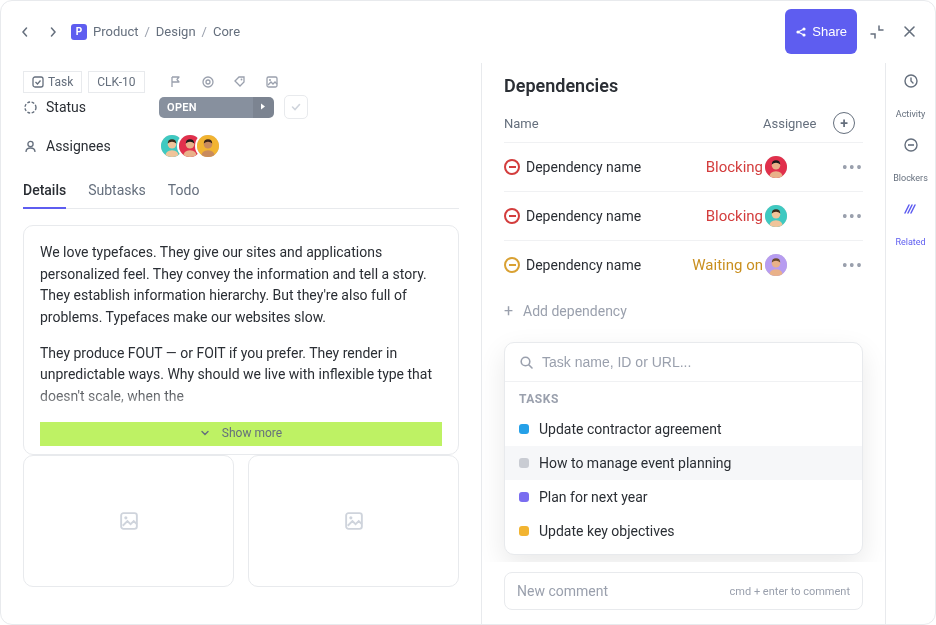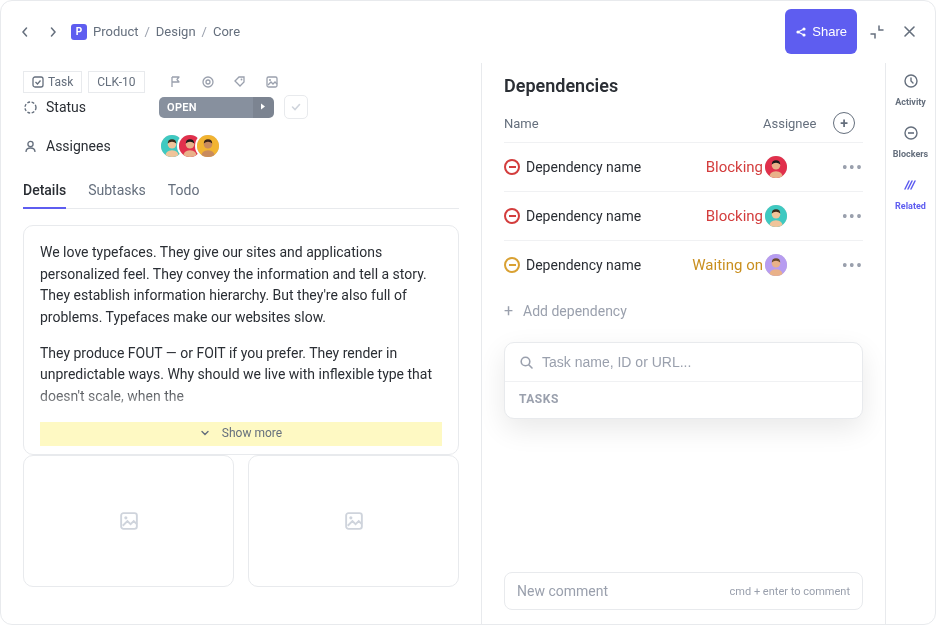--- a/index.html
+++ b/index.html
@@ -13,21 +13,21 @@
 .topbar-spacer { flex: 1; }
 .share-btn { display: flex; align-items: center; gap: 5px; background: #5e5df0; color: #fff; border: none; border-radius: 6px; padding: 15px 10px; font-size: 13px; font-weight: 500; cursor: pointer; }
 .top-icon-btn { width: 24px; height: 24px; display: flex; align-items: center; justify-content: center; color: #656f7d; cursor: pointer; border-radius: 4px; }
 .body { display: flex; flex: 1; overflow: hidden; }
 .left { width: 480px; padding: 6px 22px 18px 22px; overflow-y: auto; }
 .right { flex: 1; border-left: 1px solid #e8eaed; display: flex; flex-direction: column; overflow: hidden; }
 .right-head { padding: 12px 22px 0 22px; }
 .right-body { flex: 1; overflow-y: auto; padding: 0 22px; }
 .right-foot { padding: 10px 22px 14px 22px; }
 .sidebar { width: 50px; border-left: 1px solid #e8eaed; display: flex; flex-direction: column; align-items: center; padding-top: 10px; gap: 18px; }
-.side-item { display: flex; flex-direction: column; align-items: center; gap: 8px; color: #656f7d; font-size: 9px; cursor: pointer; font-weight: bold; }
+.side-item { display: flex; flex-direction: column; align-items: center; gap: 20px; color: #656f7d; font-size: 9px; cursor: pointer; }
 .side-item.active { color: #5e5df0; }
 .side-icon { width: 16px; height: 16px; display: flex; align-items: center; justify-content: center; }
 .chips { display: flex; align-items: center; gap: 6px; }
 .chip { display: flex; align-items: center; gap: 4px; border: 1px solid #e8eaed; border-radius: 0; padding: 3px 8px; font-size: 12px; color: #656f7d; cursor: pointer; }
 .chip-icon-btn { width: 26px; height: 26px; display: flex; align-items: center; justify-content: center; color: #9aa0ad; border: 1px solid transparent; border-radius: 6px; cursor: pointer; }
 .title { font-size: 28px; font-weight: 700; margin: 12px 0 16px 0; color: #2a2e34; }
 .meta-row { display: flex; align-items: center; gap: 10px; margin-bottom: 14px; font-size: 14px; color: #2a2e34; }
 .meta-label { display: flex; align-items: center; gap: 8px; width: 126px; color: #2a2e34; }
 .meta-label svg { color: #656f7d; }
 .status-badge { display: flex; align-items: center; background: #87909e; color: #fff; border-radius: 5px; overflow: hidden; font-size: 11px; font-weight: 600; gap: 48px; }
@@ -36,21 +36,21 @@
 .status-check { width: 24px; height: 24px; border: 1px solid #e8eaed; border-radius: 5px; display: flex; align-items: center; justify-content: center; color: #cfd4dc; cursor: pointer; }
 .avatars { display: flex; }
 .avatar { width: 26px; height: 26px; border-radius: 50%; border: 2px solid #fff; margin-left: -8px; background: #ccc; overflow: hidden; }
 .avatars .avatar:first-child { margin-left: 0; }
 .tabs { display: flex; gap: 22px; border-bottom: 1px solid #e8eaed; margin-top: 8px; }
 .tab { padding: 9px 0; font-size: 14px; color: #656f7d; cursor: pointer; border-bottom: 2px solid transparent; margin-bottom: -1px; }
 .tab.active { color: #2a2e34; border-bottom-color: #5e5df0; font-weight: 500; }
 .desc-card { border: 1px solid #e8eaed; border-radius: 10px; padding: 16px 16px 8px 16px; margin-top: 16px; font-size: 14px; line-height: 1.55; color: #2a2e34; position: relative; }
 .desc-card p { margin-bottom: 14px; }
 .desc-fade { position: absolute; left: 1px; right: 1px; bottom: 30px; height: 40px; background: linear-gradient(rgba(255,255,255,0), #fff); }
-.show-more { display: flex; align-items: center; justify-content: center; gap: 12px; width: 100%; font-size: 12px; color: #656f7d; padding: 2px 0 4px 0; cursor: pointer; position: relative; background: #fef9c3; }
+.show-more { display: flex; align-items: center; justify-content: center; gap: 12px; width: 100%; font-size: 12px; color: #656f7d; padding: 2px 0 4px 0; cursor: pointer; position: relative; background: #bef264; }
 .section-h { font-size: 14px; font-weight: 600; margin: 18px 0 10px 0; }
 .att-row { display: flex; gap: 14px; }
 .att { flex: 1; height: 132px; border: 1px solid #e8eaed; border-radius: 10px; display: flex; align-items: center; justify-content: center; color: #cfd4dc; cursor: pointer; }
 .dep-title { font-size: 18px; font-weight: 600; margin-bottom: 16px; }
 .dep-head { display: flex; align-items: center; font-size: 13px; color: #656f7d; padding-bottom: 8px; }
 .col-name { flex: 1; }
 .col-assignee { width: 70px; }
 .col-act { width: 30px; text-align: right; }
 .add-col-btn { width: 22px; height: 22px; border: 1.5px solid #656f7d; border-radius: 50%; display: flex; align-items: center; justify-content: center; color: #656f7d; cursor: pointer; font-size: 14px; font-weight: 600; }
 .dep-row { display: flex; align-items: center; padding: 11px 0; border-top: 1px solid #f0f1f3; }
@@ -318,20 +318,38 @@
 
         <div class="search-card">
           <div class="search-inp">
             <svg width="15" height="15" viewBox="0 0 15 15">
                 <circle cx="6.5" cy="6.5" r="4.3" stroke="currentColor" stroke-width="1.6" fill="none"></circle>
                 <path d="M10 10 L13 13" stroke="currentColor" stroke-width="1.6" stroke-linecap="round"></path>
               </svg>
             <input type="text" placeholder="Task name, ID or URL..." style="">
           </div>
           <div class="task-head">TASKS</div>
+          <div id="task-rows">
+              <div class="task-row">
+                <div class="task-dot" style="background:#25a0e8"></div>
+                <div>Update contractor agreement</div>
+              </div>
+              <div class="task-row hover">
+                <div class="task-dot" style="background:#c9ccd3"></div>
+                <div>How to manage event planning</div>
+              </div>
+              <div class="task-row">
+                <div class="task-dot" style="background:#7a6df0"></div>
+                <div>Plan for next year</div>
+              </div>
+              <div class="task-row">
+                <div class="task-dot" style="background:#f2b431"></div>
+                <div>Update key objectives</div>
+              </div>
+            </div>
           <div style="height:6px"></div>
         </div>
       </div>
       <div class="right-foot">
         <div class="comment-box">
           <span>New comment</span>
           <span class="hint">cmd + enter to comment</span>
         </div>
       </div>
     </div>

